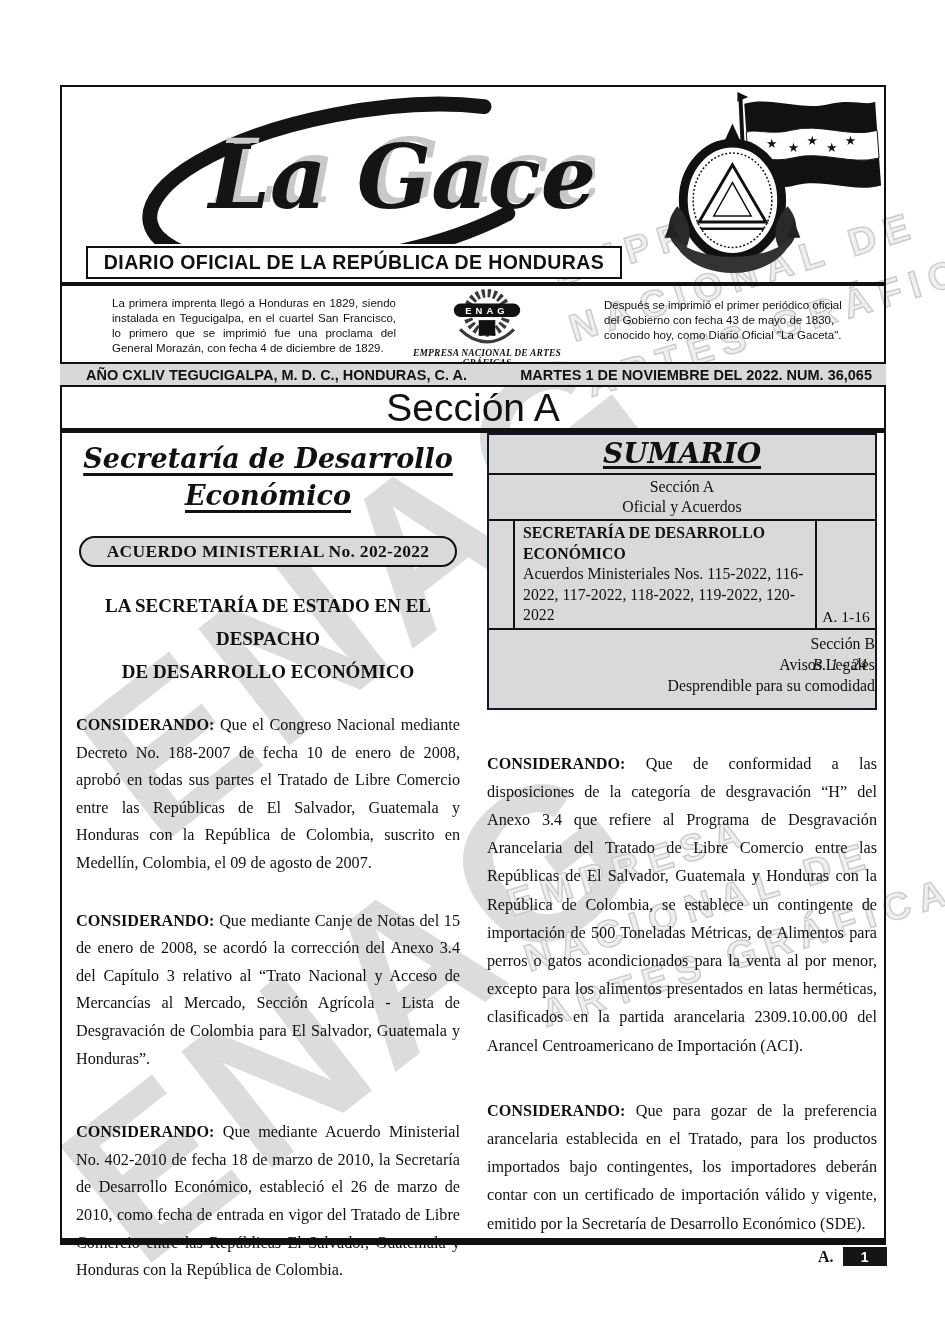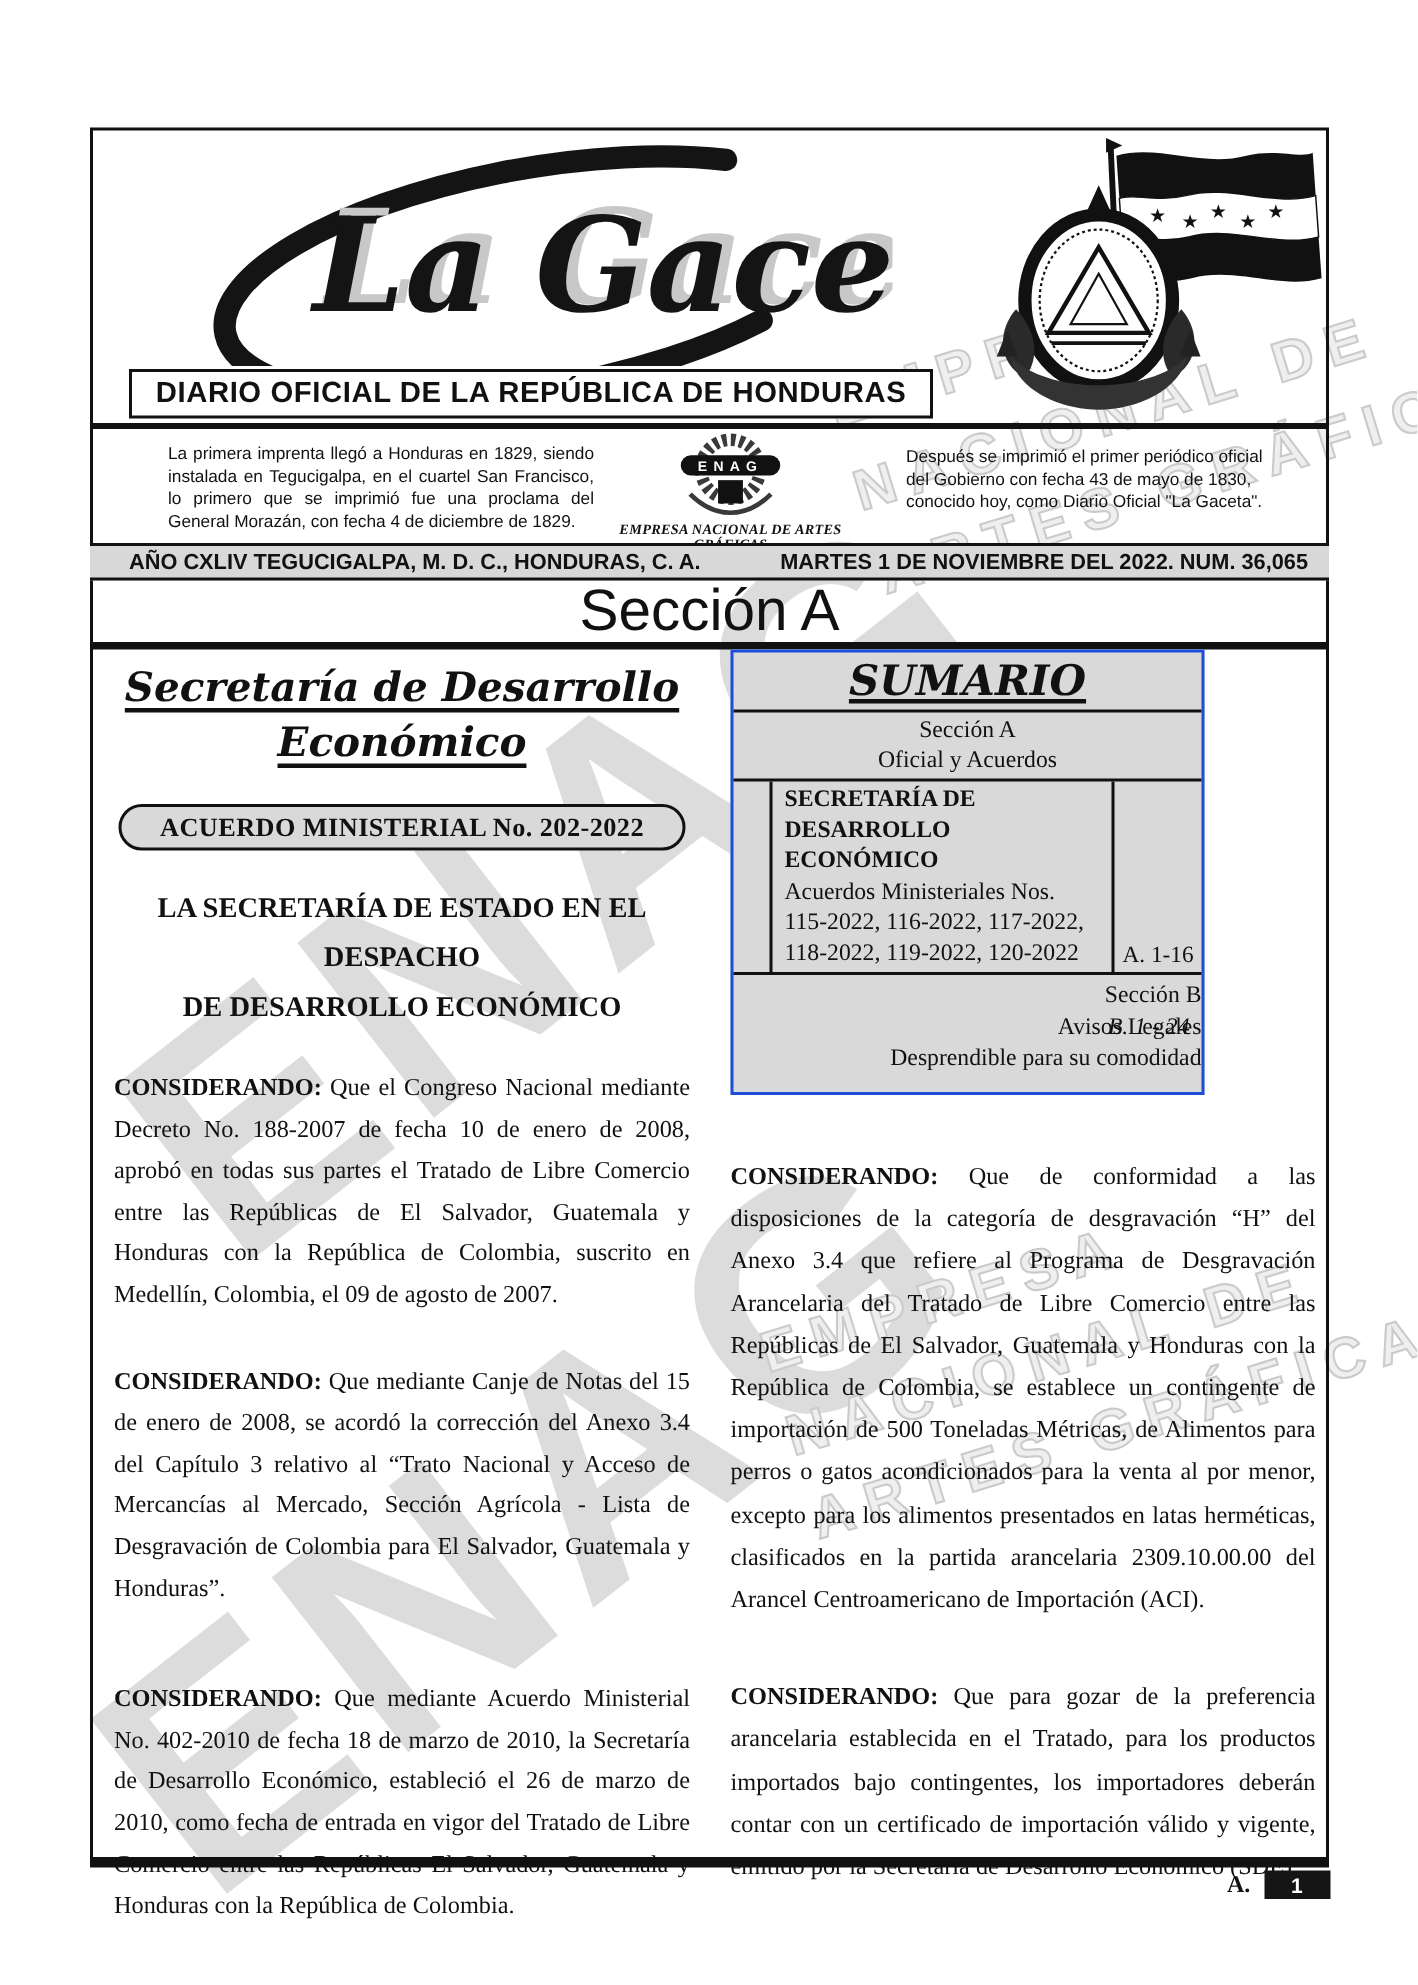--- a/index.html
+++ b/index.html
@@ -49,21 +49,21 @@
         text-decoration-thickness:2.5px;}
   .pill{margin:22px auto 0;width:374px;height:27px;background:#d9d9d9;border:2px solid #111;
         border-radius:16px;display:flex;align-items:center;justify-content:center;
         font-weight:bold;font-size:17.5px;letter-spacing:.3px;}
   .subhead{margin-top:22px;text-align:center;font-weight:bold;font-size:19px;line-height:33px;}
   .para{font-size:16.2px;line-height:27.6px;text-align:justify;}
   .para .plabel{font-weight:bold;}
   #lp1{margin-top:24px;} #lp2{margin-top:30px;} #lp3{margin-top:46px;}
   #rp1{margin-top:40px;line-height:28.2px;} #rp2{margin-top:37px;line-height:28.2px;}
   
-  .sumario{border:2px solid #1d4ed8;background:#d9d9d9;box-sizing:border-box;width:316px;}
+  .sumario{border:2px solid #0f172a;background:#d9d9d9;box-sizing:border-box;width:390px;}
   .sum-title{text-align:center;font-family:"DejaVu Serif",serif;font-style:italic;font-weight:bold;
         font-size:28px;line-height:35px;border-bottom:2px solid #111;padding:1px 0 2px;}
   .sum-title span{text-decoration:underline;text-decoration-thickness:3px;text-underline-offset:3px;}
   .sum-secA{border-bottom:2px solid #111;text-align:center;font-size:15.8px;line-height:20px;padding:2px 0;}
   .sum-entry{display:flex;border-bottom:2px solid #111;align-items:stretch;}
   .sum-spacer{width:24px;border-right:2px solid #111;}
   .sum-entry-main{flex:1;padding:2px 8px 2px;font-size:15.8px;line-height:20.5px;}
   .sum-entry-pages{width:58px;border-left:2px solid #111;display:flex;align-items:flex-end;
         justify-content:center;font-size:15.5px;padding-bottom:2px;}
   .sum-secB{text-align:right;font-size:15.8px;line-height:21px;padding:3px 0 12px;position:relative;}

